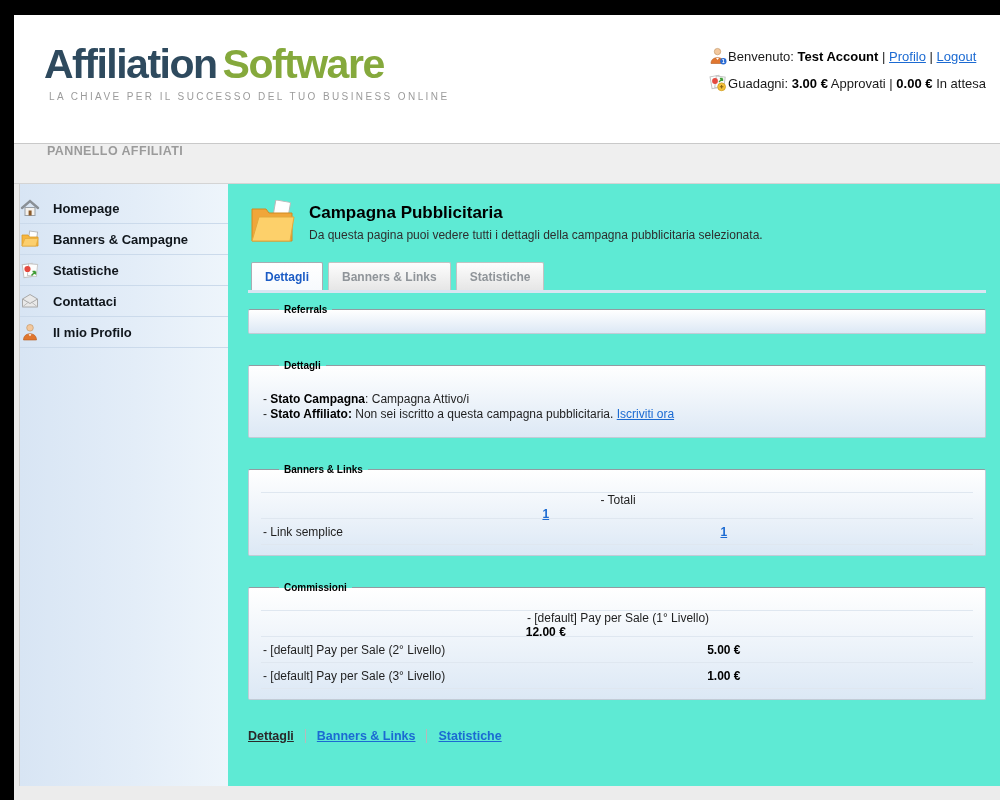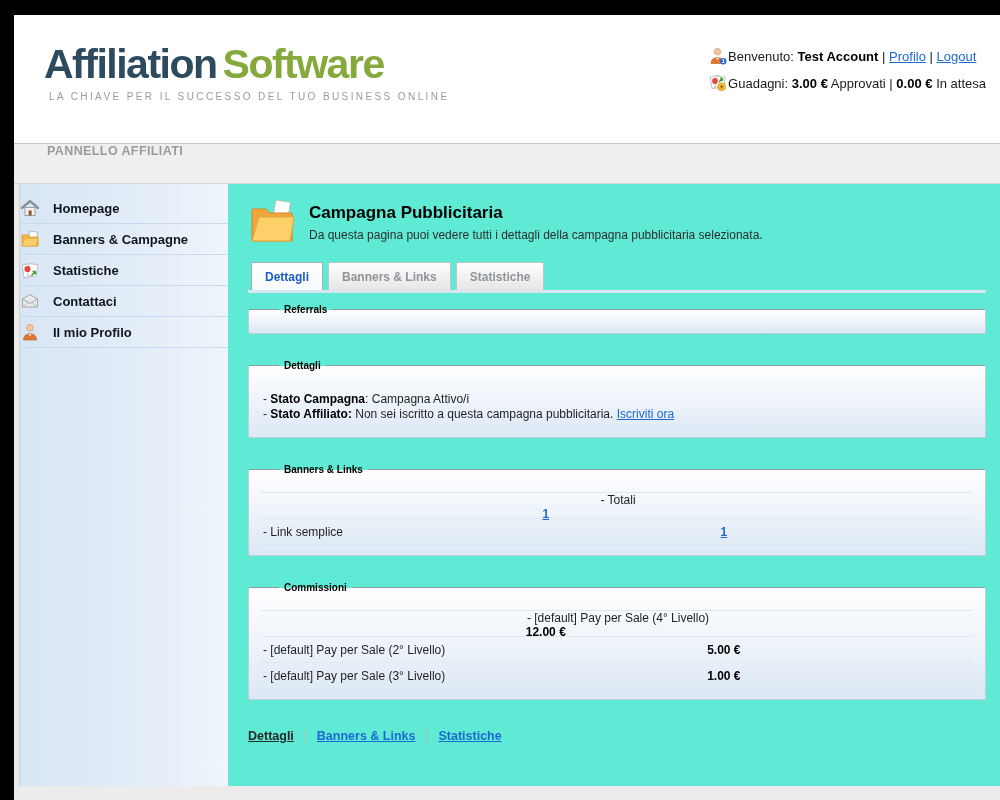--- a/index.html
+++ b/index.html
@@ -225,21 +225,21 @@
             <span class="vlabel">- Link semplice</span>
             <span class="vval"><a>1</a></span>
           </div>
         </div>
       </fieldset>
 
       <fieldset class="fs">
         <legend>Commissioni</legend>
         <div class="vrows">
           <div class="vrow top">
-            <span class="vlabel">- [default] Pay per Sale (4° Livello)</span>
+            <span class="vlabel">- [default] Pay per Sale (1° Livello)</span>
             <span class="vval">12.00 €</span>
           </div>
           <div class="vrow">
             <span class="vlabel">- [default] Pay per Sale (2° Livello)</span>
             <span class="vval">5.00 €</span>
           </div>
           <div class="vrow">
             <span class="vlabel">- [default] Pay per Sale (3° Livello)</span>
             <span class="vval">1.00 €</span>
           </div>

